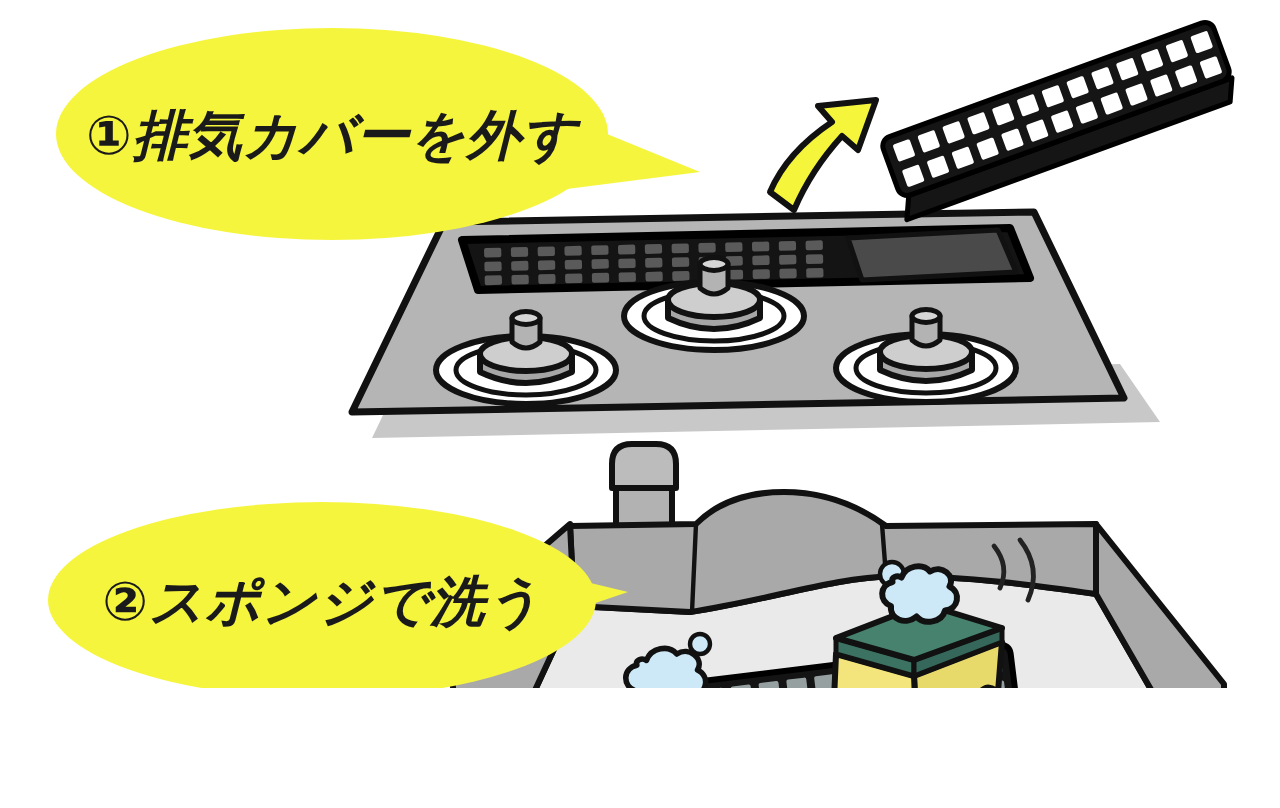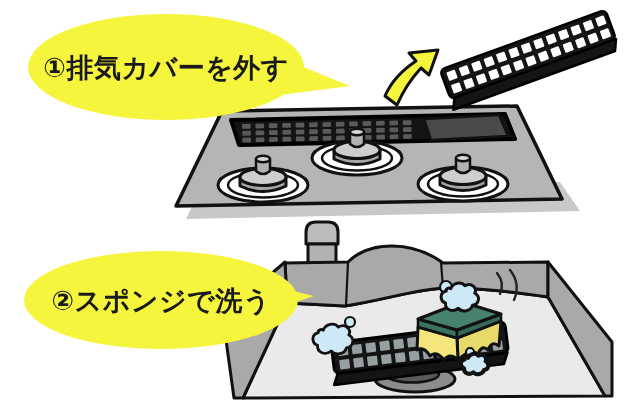--- a/index.html
+++ b/index.html
@@ -1,16 +1,16 @@
 <!DOCTYPE html>
 <html><head>
 <meta charset="utf-8">
 <style>
   html,body{margin:0;padding:0;background:#ffffff;}
-  .stage{position:relative;width:640px;height:404px;background:#ffffff;overflow:hidden;}
+  .stage{position:relative;width:640px;height:344px;background:#ffffff;overflow:hidden;font-style:italic;}
   svg{position:absolute;left:0;top:0;}
   svg *{stroke-linejoin:round;stroke-linecap:round;}
   text.bubble-label{
     font-family:"DejaVu Sans","Liberation Sans",sans-serif;
     font-weight:700;
     font-size:27px;
     fill:#1a1a1a;
     letter-spacing:0.5px;
   }
 </style>

